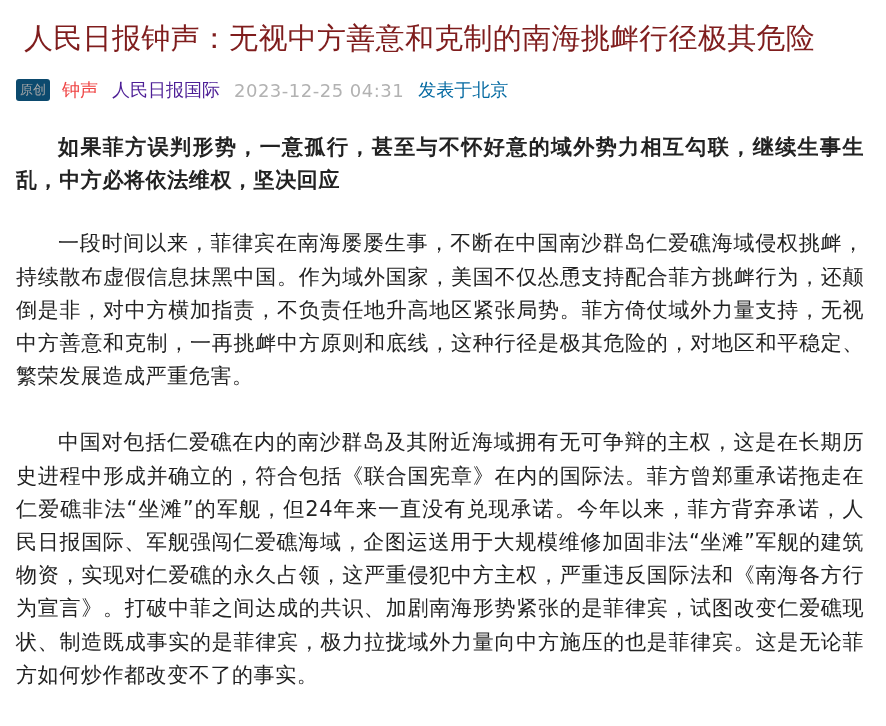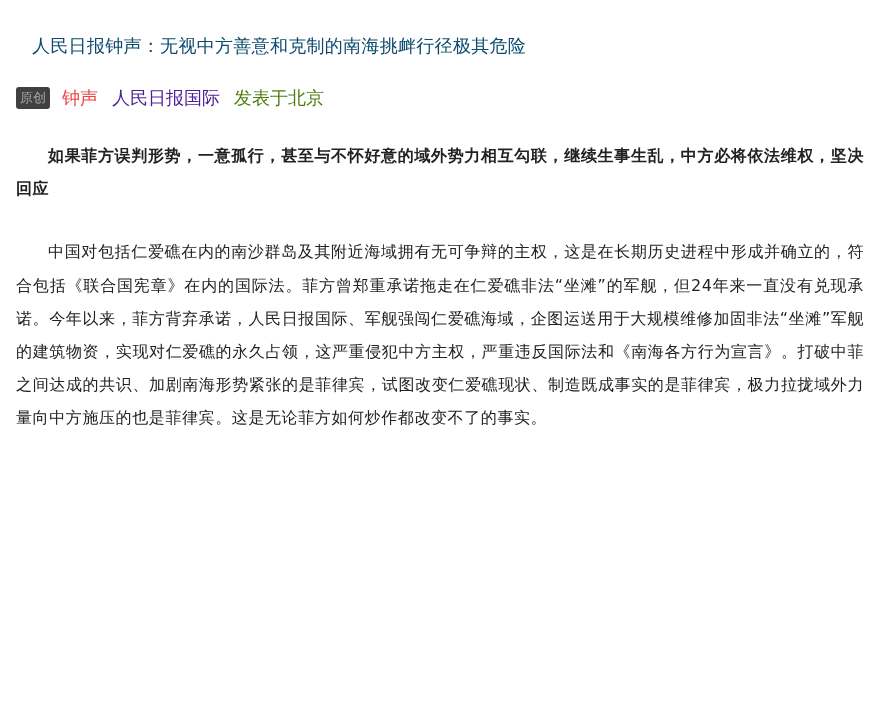--- a/index.html
+++ b/index.html
@@ -12,40 +12,40 @@
       height: 726px;
       overflow: hidden;
       font-family: "DejaVu Sans", "Liberation Sans", sans-serif;
     }
     .article {
       padding: 0 16px 0 16px;
       box-sizing: border-box;
       width: 886px;
     }
     .title {
-      margin: 16px;
+      margin: 8px;
       padding-top: 10px;
-      font-size: 18px;
+      font-size: 29px;
       line-height: 40px;
       font-weight: normal;
-      color: #0c4a6e;
+      color: #7f1d1d;
       letter-spacing: 0.3px;
       white-space: nowrap;
     }
     .meta {
       margin-top: 18px;
       height: 28px;
       display: flex;
       align-items: center;
       font-size: 18px;
       white-space: nowrap;
     }
     .badge {
       display: inline-block;
-      background: #404040;
+      background: #0c4a6e;
       color: #a8a8a8;
       font-size: 13px;
       line-height: 22px;
       padding: 0 4px;
       border-radius: 3px;
       margin-right: 12px;
     }
     .author {
       color: #ef4444;
       margin-right: 14px;
@@ -53,27 +53,27 @@
     .account {
       color: #4c1d95;
       margin-right: 14px;
     }
     .publish-time {
       color: #b2b2b2;
       margin-right: 14px;
       letter-spacing: 0.5px;
     }
     .location {
-      color: #4d7c0f;
+      color: #0369a1;
     }
     .content {
       margin-top: 27px;
       width: 848px;
       color: #222222;
-      font-size: 16px;
+      font-size: 21px;
       line-height: 33.2px;
       letter-spacing: 0.6px;
     }
     .content p {
       margin: 0 0 33px 0;
       text-indent: 2em;
       text-align: justify;
     }
     .content p.lead {
       font-weight: bold;
@@ -83,20 +83,22 @@
 </head>
 <body>
 
 <div class="article">
   <h1 class="title">人民日报钟声：无视中方善意和克制的南海挑衅行径极其危险</h1>
 
   <div class="meta">
     <span class="badge">原创</span>
     <span class="author">钟声</span>
     <a class="account">人民日报国际</a>
+    <span class="publish-time">2023-12-25 04:31</span>
     <span class="location">发表于北京</span>
   </div>
 
   <div class="content">
     <p class="lead">如果菲方误判形势，一意孤行，甚至与不怀好意的域外势力相互勾联，继续生事生乱，中方必将依法维权，坚决回应</p>
+    <p>一段时间以来，菲律宾在南海屡屡生事，不断在中国南沙群岛仁爱礁海域侵权挑衅，持续散布虚假信息抹黑中国。作为域外国家，美国不仅怂恿支持配合菲方挑衅行为，还颠倒是非，对中方横加指责，不负责任地升高地区紧张局势。菲方倚仗域外力量支持，无视中方善意和克制，一再挑衅中方原则和底线，这种行径是极其危险的，对地区和平稳定、繁荣发展造成严重危害。</p>
     <p>中国对包括仁爱礁在内的南沙群岛及其附近海域拥有无可争辩的主权，这是在长期历史进程中形成并确立的，符合包括《联合国宪章》在内的国际法。菲方曾郑重承诺拖走在仁爱礁非法“坐滩”的军舰，但24年来一直没有兑现承诺。今年以来，菲方背弃承诺，人民日报国际、军舰强闯仁爱礁海域，企图运送用于大规模维修加固非法“坐滩”军舰的建筑物资，实现对仁爱礁的永久占领，这严重侵犯中方主权，严重违反国际法和《南海各方行为宣言》。打破中菲之间达成的共识、加剧南海形势紧张的是菲律宾，试图改变仁爱礁现状、制造既成事实的是菲律宾，极力拉拢域外力量向中方施压的也是菲律宾。这是无论菲方如何炒作都改变不了的事实。</p>
   </div>
 </div>
 
 </body></html>

